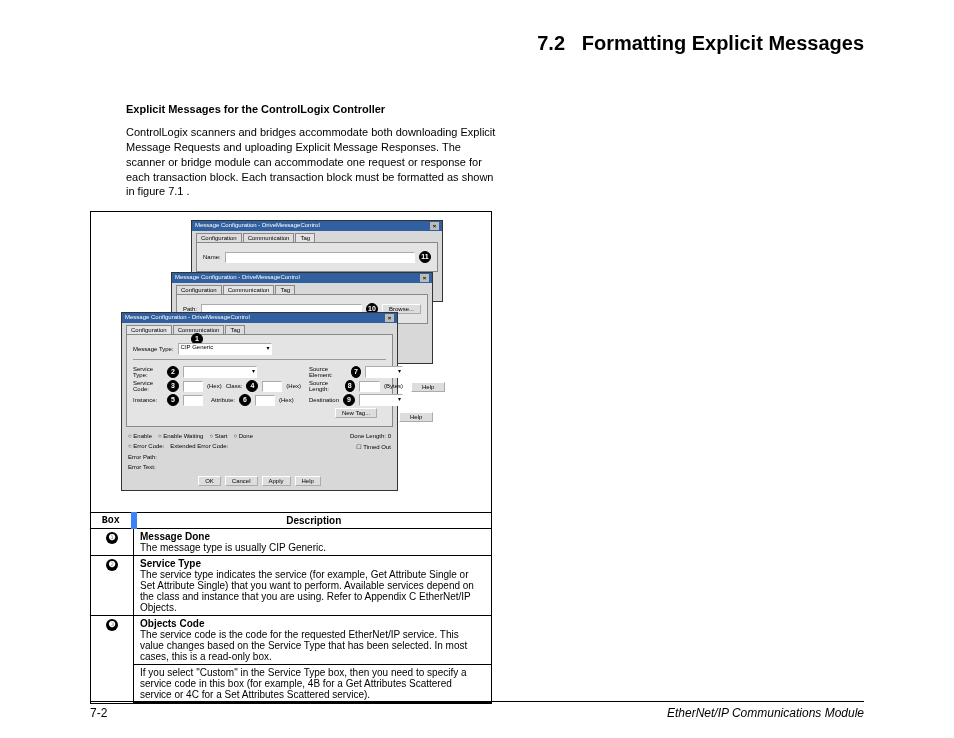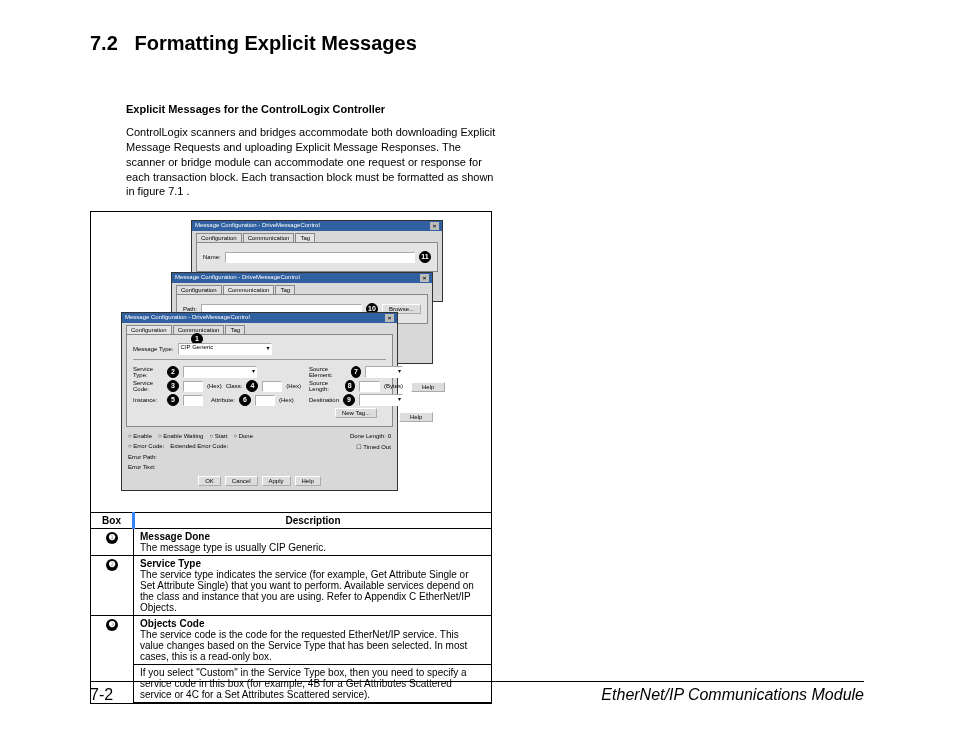--- a/index.html
+++ b/index.html
@@ -16,20 +16,21 @@
   .page {
     padding: 32px 90px 20px 90px;
     box-sizing: border-box;
     height: 100%;
     position: relative;
   }
   h1.section-title {
     font-size: 20px;
     font-weight: bold;
     margin: 0 0 18px 0;
+    text-align: right;
   }
   .sub-title {
     font-size: 11px;
     font-weight: bold;
     margin-left: 36px;
     margin-bottom: 10px;
     margin-top: 48px;
   }
   .intro {
     font-size: 11px;
@@ -92,49 +93,49 @@
     width: 100%;
     font-size: 10px;
   }
   table.desc th {
     border-top: 1px solid #000;
     border-bottom: 1px solid #000;
     font-weight: bold;
     padding: 2px 4px;
     text-align: center;
   }
-  table.desc th.box-h { width: 30px; border-right: 3px solid #3b82f6; }
+  table.desc th.box-h { width: 30px; border-right: 6px solid #3b82f6; font-family: Liberation Mono, monospace; }
   table.desc td {
     vertical-align: top;
     padding: 2px 6px;
   }
   table.desc td.box-c {
     border-right: 1px solid #000;
     text-align: center;
     width: 30px;
   }
   table.desc tr.sep td, table.desc tr.sep th { border-top:1px solid #000; }
   table.desc .row-title { font-weight: bold; }
 
   .caption {
     font-size: 9px;
     text-align: center;
     margin-top: 4px;
     width: 400px;
   }
   .footer {
     position: absolute;
-    bottom: 34px;
+    bottom: 18px;
     left: 90px;
     right: 90px;
     border-top: 1px solid #000;
     display: flex;
     justify-content: space-between;
     padding-top: 4px;
-    font-size: 16px;
+    font-size: 12px;
   }
   .footer .pg { font-weight: normal; }
   .footer .doc { font-style: italic; text-align: right; }
   .circ {
     display:inline-block;
     width:12px;height:12px;
     border-radius:50%;
     background:#000;color:#fff;
     font-size:8px;font-weight:bold;
     text-align:center;line-height:12px;

